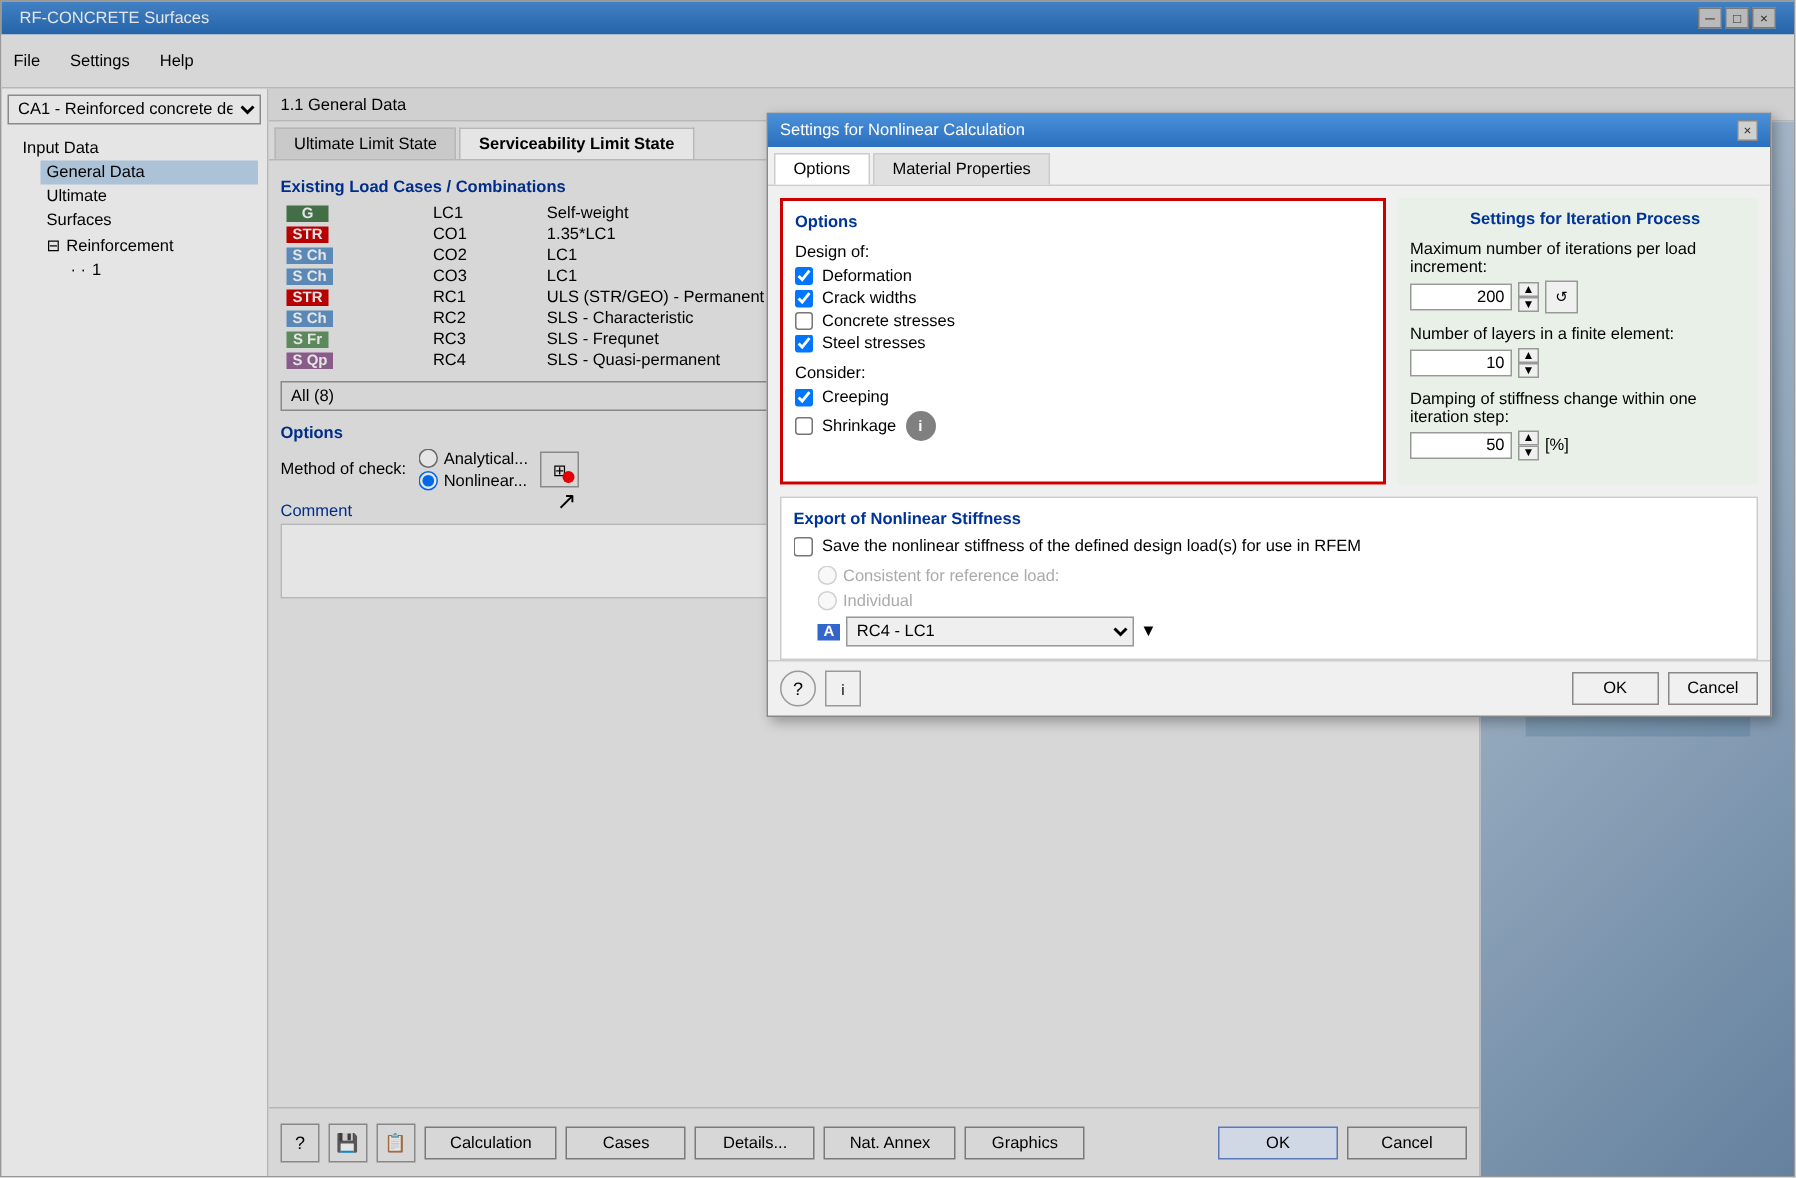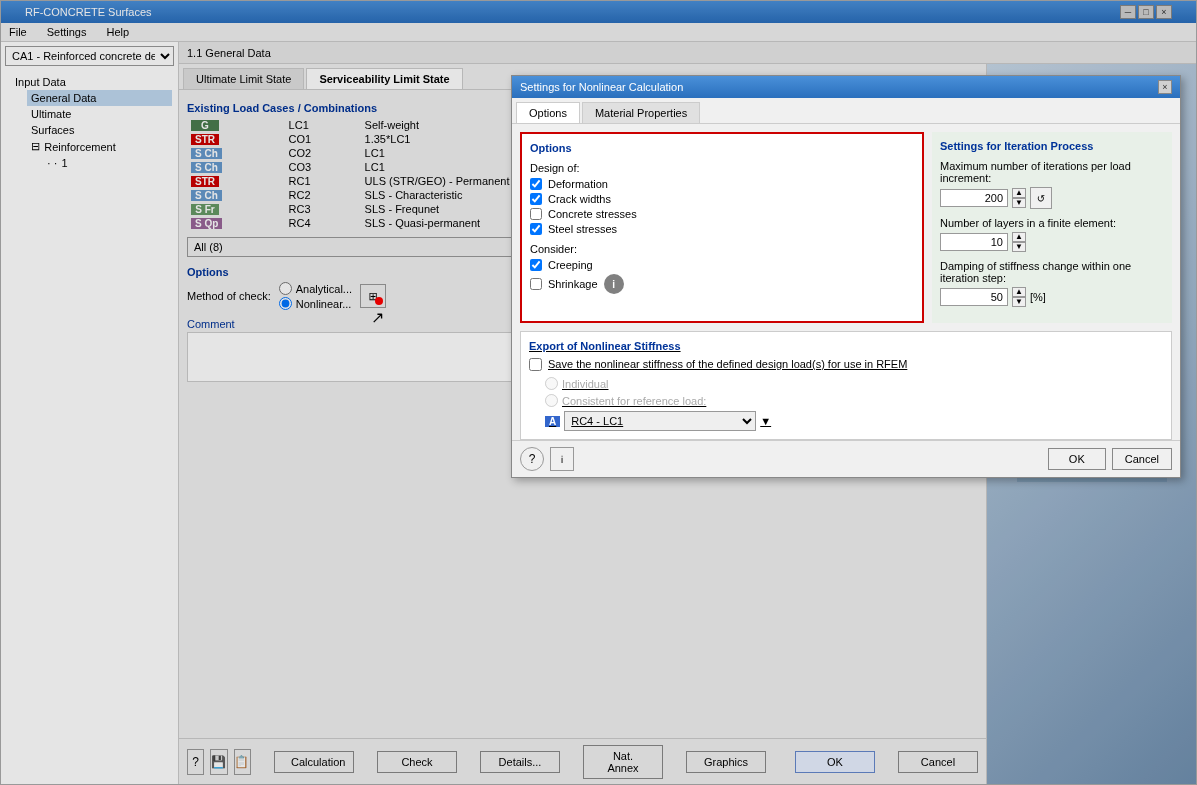--- a/index.html
+++ b/index.html
@@ -1,25 +1,25 @@
 <!DOCTYPE html>
 <html><head>
   <meta charset="utf-8">
   <style>
     * { box-sizing: border-box; margin: 0; padding: 0; }
     body { font-family: 'Segoe UI', Tahoma, Geneva, Verdana, sans-serif; font-size: 11px; background: #f0f0f0; overflow: hidden; }
 
     
     .main-window { width: 1197px; height: 785px; background: #f0f0f0; border: 1px solid #999; position: relative; display: flex; flex-direction: column; }
-    .title-bar { background: linear-gradient(to bottom, #4a90d9, #2a6fbd); color: white; padding: 4px 24px; display: flex; align-items: center; justify-content: space-between; height: 22px; }
+    .title-bar { background: linear-gradient(to bottom, #4a90d9, #2a6fbd); color: white; padding: 4px 12px; display: flex; align-items: center; justify-content: space-between; height: 22px; }
     .title-bar-title { font-size: 11px; font-weight: normal; }
     .title-bar-controls { display: flex; gap: 2px; }
     .title-btn { width: 16px; height: 14px; background: #d0d0d0; border: 1px solid #888; font-size: 9px; cursor: pointer; display: flex; align-items: center; justify-content: center; color: #333; }
 
-    .menu-bar { background: #f0f0f0; border-bottom: 1px solid #ccc; padding: 2px 4px; display: flex; gap: 12px; height: 19px; align-items: center; }
+    .menu-bar { background: #f0f0f0; border-bottom: 1px solid #ccc; padding: 2px 4px; display: flex; gap: 12px; height: 36px; align-items: center; }
     .menu-item { font-size: 11px; cursor: pointer; padding: 1px 4px; }
 
     .main-content { display: flex; flex: 1; overflow: hidden; }
 
     
     .sidebar { width: 178px; background: #fff; border-right: 1px solid #ccc; display: flex; flex-direction: column; }
     .sidebar-dropdown { margin: 4px; }
     .sidebar-dropdown select { width: 100%; font-size: 11px; padding: 2px; border: 1px solid #999; background: white; }
     .sidebar-section { padding: 4px 6px; }
     .sidebar-tree { padding-left: 4px; }
@@ -56,21 +56,21 @@
     .settings-btn .red-dot { width: 8px; height: 8px; background: red; border-radius: 50%; position: absolute; bottom: 2px; right: 2px; }
 
     .comment-section { margin-top: 8px; }
     .comment-label { font-size: 11px; color: #003399; margin-bottom: 2px; }
     .comment-box { border: 1px solid #ccc; height: 50px; background: white; position: relative; }
     .comment-scrollbar { position: absolute; right: 0; top: 0; bottom: 0; width: 14px; background: #f0f0f0; border-left: 1px solid #ccc; display: flex; flex-direction: column; }
 
     
     .bottom-bar { display: flex; align-items: center; padding: 6px 8px; background: #f0f0f0; border-top: 1px solid #ccc; gap: 6px; height: 46px; }
     .bottom-icon-btn { width: 26px; height: 26px; border: 1px solid #999; background: #f0f0f0; cursor: pointer; display: flex; align-items: center; justify-content: center; font-size: 12px; }
-    .btn { padding: 4px 16px; border: 1px solid #888; background: #f0f0f0; cursor: pointer; font-size: 11px; min-width: 80px; margin-left: 17px; }
+    .btn { padding: 4px 16px; border: 1px solid #888; background: #f0f0f0; cursor: pointer; font-size: 11px; min-width: 80px; }
     .btn-primary { background: #e8f0ff; border-color: #6688cc; }
     .spacer { flex: 1; }
 
     
     .right-panel { width: 210px; background: #e8e8e8; border-left: 1px solid #ccc; overflow: hidden; position: relative; }
     .right-panel-img { width: 100%; height: 100%; background: linear-gradient(135deg, #c8d8e8 0%, #a0b8d0 50%, #7090b0 100%); display: flex; align-items: center; justify-content: center; }
     .bridge-svg { opacity: 0.6; }
 
     
     .modal-overlay { position: absolute; top: 0; left: 0; right: 0; bottom: 0; background: rgba(0,0,0,0.1); z-index: 100; display: flex; align-items: flex-start; justify-content: flex-start; }
@@ -87,21 +87,21 @@
     .options-panel { flex: 1; border: 2px solid #cc0000; padding: 8px; background: white; }
     .options-panel-title { font-size: 11px; font-weight: bold; color: #003399; margin-bottom: 8px; }
     .design-label { font-size: 11px; margin-bottom: 4px; }
     .checkbox-item { display: flex; align-items: center; gap: 6px; font-size: 11px; margin-bottom: 3px; }
     .checkbox-item input[type=checkbox] { width: 12px; height: 12px; }
     .consider-label { font-size: 11px; margin-top: 8px; margin-bottom: 4px; }
     .info-icon { width: 20px; height: 20px; border-radius: 50%; background: #808080; color: white; display: flex; align-items: center; justify-content: center; font-size: 10px; font-weight: bold; cursor: pointer; }
 
     
     .settings-panel { width: 240px; background: #e8f0e8; padding: 8px; }
-    .settings-panel-title { font-size: 11px; font-weight: bold; color: #003399; margin-bottom: 8px; }
+    .settings-panel-title { font-size: 11px; font-weight: bold; color: #003399; margin-bottom: 8px; margin-left: 40px; }
     .setting-row { display: flex; flex-direction: column; margin-bottom: 8px; }
     .setting-label { font-size: 11px; margin-bottom: 3px; }
     .setting-input-row { display: flex; align-items: center; gap: 4px; }
     .setting-input { width: 68px; border: 1px solid #999; padding: 2px 4px; font-size: 11px; text-align: right; }
     .spin-btn-group { display: flex; flex-direction: column; }
     .spin-btn { width: 14px; height: 10px; border: 1px solid #999; background: #f0f0f0; cursor: pointer; display: flex; align-items: center; justify-content: center; font-size: 8px; line-height: 1; }
     .percent-label { font-size: 11px; }
     .reset-btn { width: 22px; height: 22px; border: 1px solid #999; background: #f0f0f0; cursor: pointer; display: flex; align-items: center; justify-content: center; font-size: 10px; }
     .export-title { font-size: 11px; font-weight: bold; color: #003399; margin-bottom: 6px; }
     .export-checkbox-row { display: flex; align-items: flex-start; gap: 6px; font-size: 11px; margin-bottom: 6px; }
@@ -110,21 +110,21 @@
     .export-select { width: 192px; border: 1px solid #999; font-size: 11px; padding: 2px; }
     .a-tag { background: #3366cc; color: white; padding: 0 4px; font-size: 10px; font-weight: bold; }
 
     .dialog-bottom { display: flex; align-items: center; padding: 6px 8px; border-top: 1px solid #ccc; gap: 6px; }
     .dialog-icon-btn { width: 24px; height: 24px; border: 1px solid #999; background: #f0f0f0; cursor: pointer; display: flex; align-items: center; justify-content: center; font-size: 12px; border-radius: 50%; }
     .dialog-square-btn { width: 24px; height: 24px; border: 1px solid #999; background: #f0f0f0; cursor: pointer; display: flex; align-items: center; justify-content: center; font-size: 10px; }
     .dialog-spacer { flex: 1; }
     .dialog-ok-btn { padding: 4px 20px; border: 1px solid #888; background: #f0f0f0; cursor: pointer; font-size: 11px; }
     .dialog-cancel-btn { padding: 4px 12px; border: 1px solid #888; background: #f0f0f0; cursor: pointer; font-size: 11px; }
     .dialog-upper { display: flex; gap: 0; }
-    .export-section-wrapper { border-top: 1px solid #ccc; text-decoration: underline; }
+    .export-section-wrapper { border-top: 1px solid #ccc; }
   </style>
 </head>
 <body>
 
 <div class="main-window">
 
   <div class="title-bar">
     <span class="title-bar-title">RF-CONCRETE Surfaces</span>
     <div class="title-bar-controls">
       <button class="title-btn">─</button>
@@ -284,21 +284,21 @@
               </div>
             </div>
 
           </div>
 
           <div class="bottom-bar">
             <button class="bottom-icon-btn">?</button>
             <button class="bottom-icon-btn">💾</button>
             <button class="bottom-icon-btn">📋</button>
             <button class="btn">Calculation</button>
-            <button class="btn">Check</button>
+            <button class="btn">Cases</button>
             <button class="btn">Details...</button>
             <button class="btn">Nat. Annex</button>
             <button class="btn">Graphics</button>
             <div class="spacer"></div>
             <button class="btn btn-primary">OK</button>
             <button class="btn">Cancel</button>
           </div>
         </div>
 
         <div class="right-panel">
@@ -413,26 +413,26 @@
       </div>
 
       <div class="export-section-wrapper" style="margin:0 8px 0 8px; border:1px solid #ccc; padding:8px; background:white;">
         <div class="export-title">Export of Nonlinear Stiffness</div>
         <div class="export-checkbox-row">
           <input type="checkbox" id="cb-export" style="">
           <label for="cb-export">Save the nonlinear stiffness of the defined design load(s) for use in RFEM</label>
         </div>
         <div style="padding-left:16px; margin-top:6px;">
           <div class="radio-item radio-disabled" style="margin-bottom:4px;">
+            <input type="radio" name="export-radio" disabled="" id="r-consistent" style="">
+            <label for="r-consistent" style="color:#aaa;">Consistent for reference load:</label>
+          </div>
+          <div class="radio-item radio-disabled" style="margin-bottom:4px;">
             <input type="radio" name="export-radio" disabled="" id="r-individual" style="">
             <label for="r-individual" style="color:#aaa;">Individual</label>
-          </div>
-          <div class="radio-item radio-disabled" style="margin-bottom:4px;">
-            <input type="radio" name="export-radio" disabled="" id="r-consistent" style="">
-            <label for="r-consistent" style="color:#aaa;">Consistent for reference load:</label>
           </div>
           <div class="export-select-row">
             <span class="a-tag">A</span>
             <select class="export-select">
               <option>RC4 - LC1</option>
             </select>
             <span>▼</span>
           </div>
         </div>
       </div>

